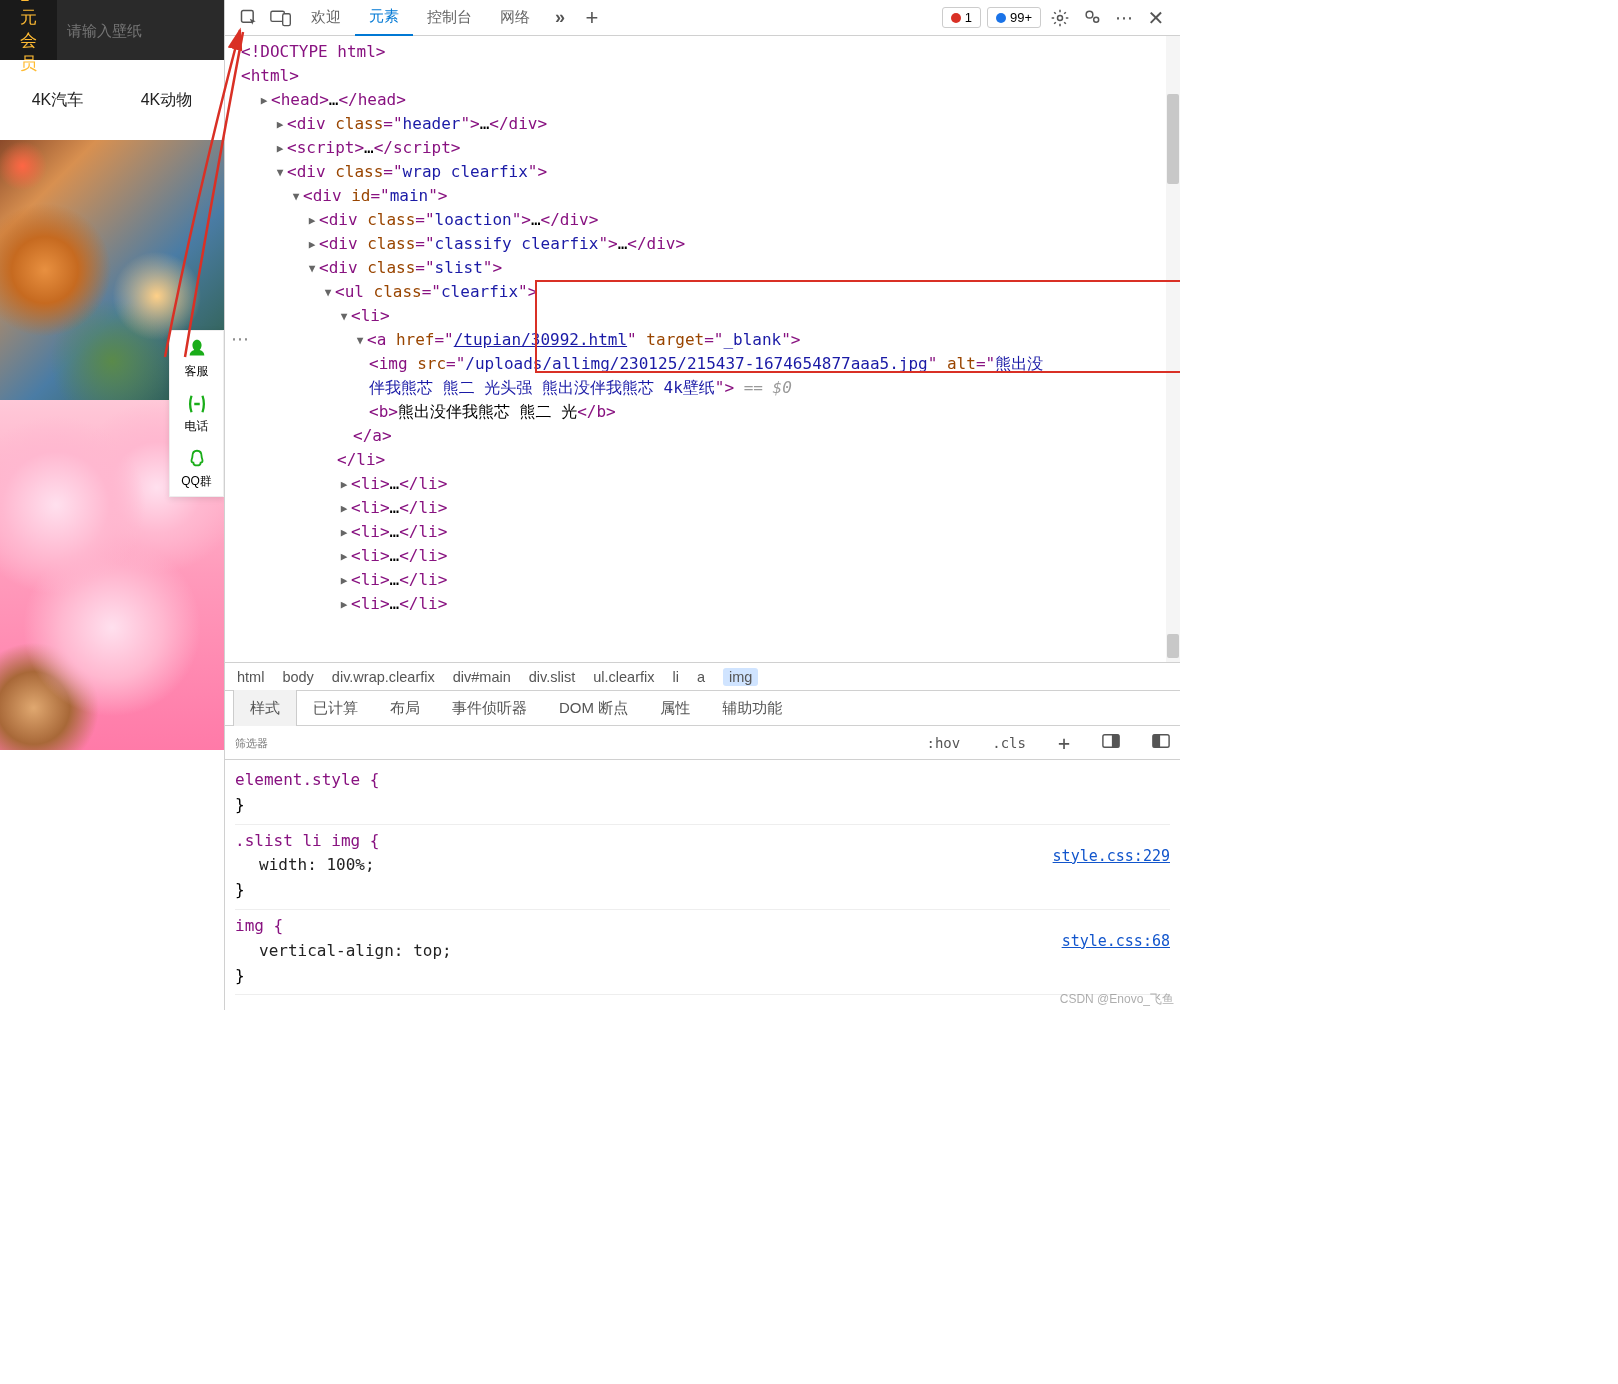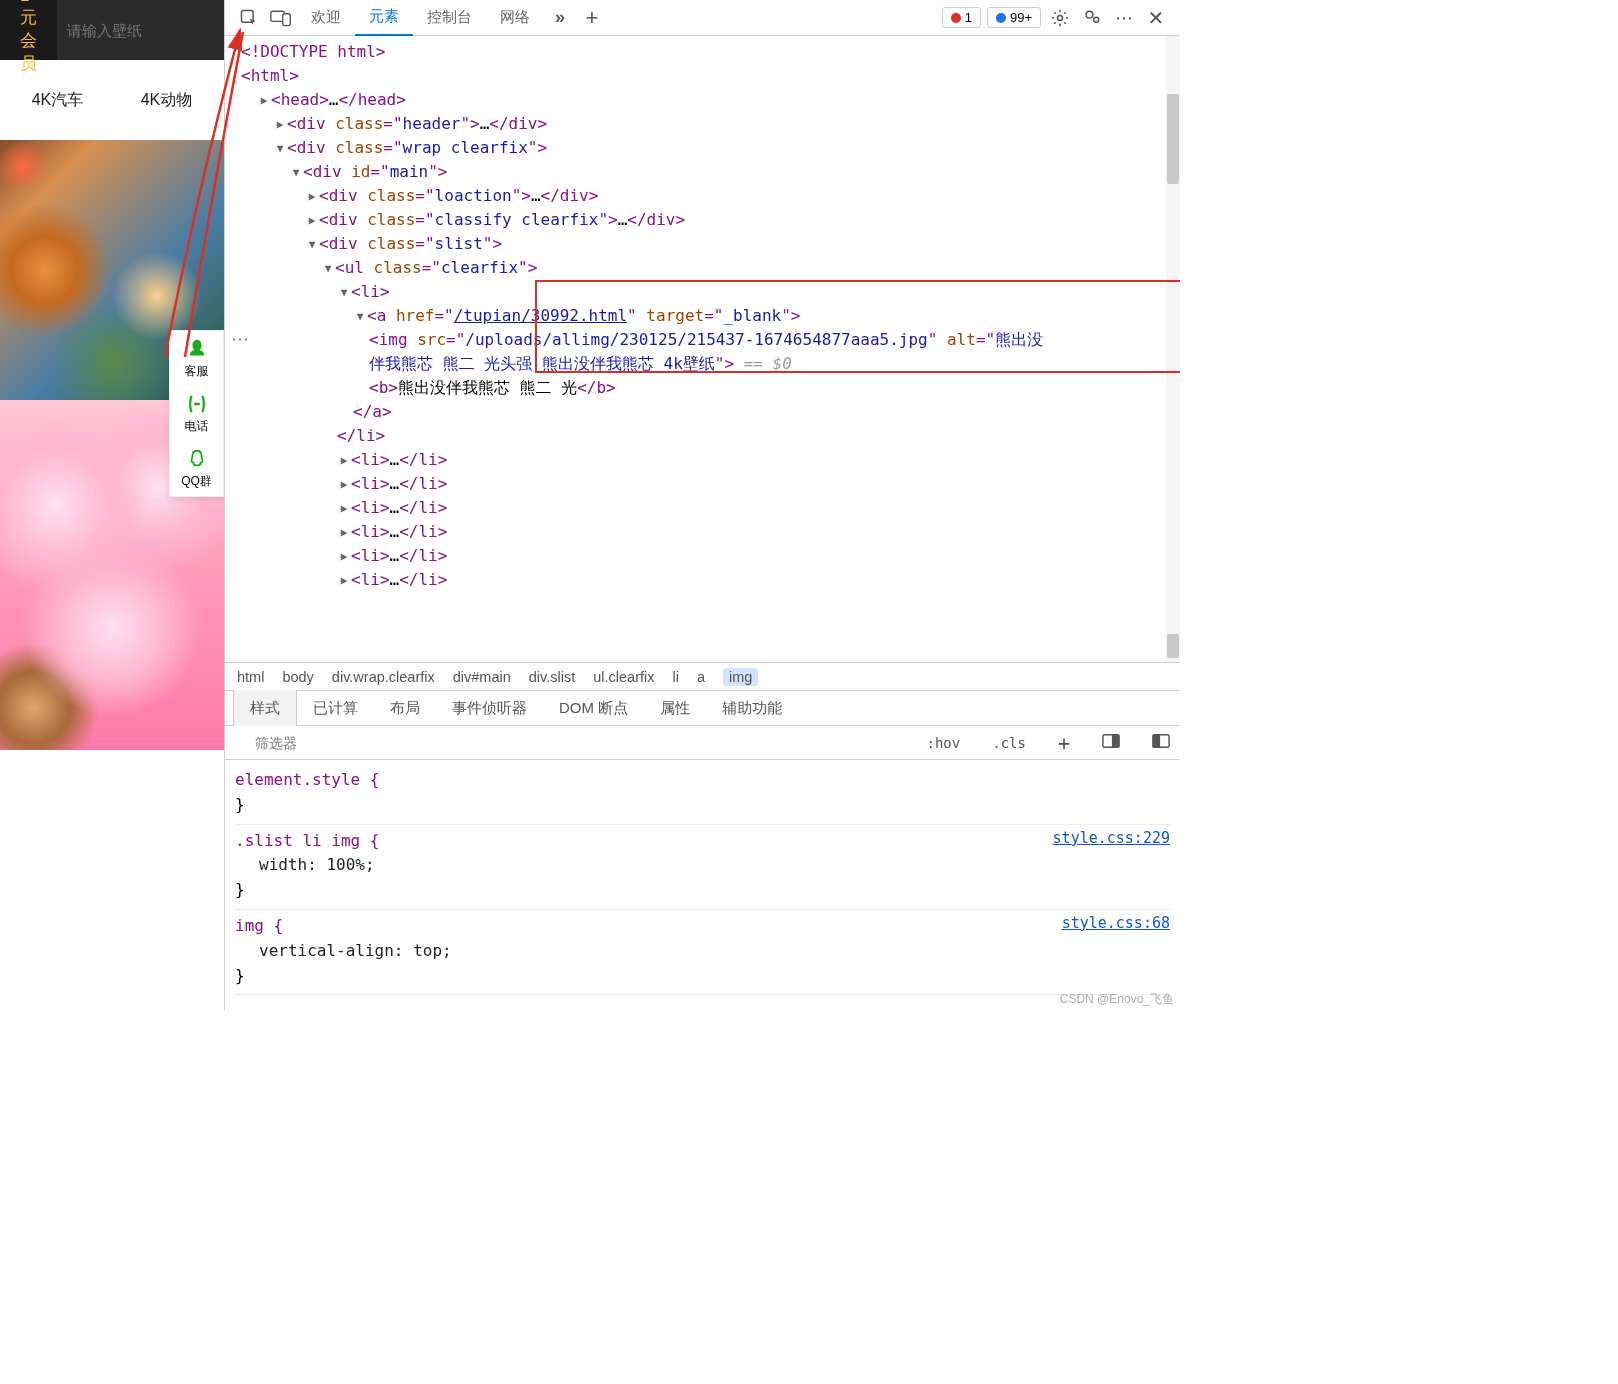--- a/index.html
+++ b/index.html
@@ -76,28 +76,28 @@
 
 .crumb { height: 28px; border-top: 1px solid #d0d0d0; display: flex; align-items: center; padding: 0 12px; gap: 18px; font-size: 14.5px; color: #555; }
 .crumb span { cursor: pointer; }
 .crumb .sel { background: #d0e4ff; padding: 1px 6px; border-radius: 3px; }
 
 
 .styles-tabs { height: 36px; border-top: 1px solid #d0d0d0; border-bottom: 1px solid #d0d0d0; display: flex; align-items: center; padding: 0 8px; }
 .s-tab { padding: 0 16px; height: 36px; display: flex; align-items: center; font-size: 15px; color: #555; cursor: pointer; }
 .s-tab.active { background: #f2f2f2; border-left:1px solid #ccc; border-right:1px solid #ccc; }
 .filter-row { height: 34px; border-bottom: 1px solid #d0d0d0; display: flex; align-items: center; padding: 0 10px; font-size: 14px; color: #888; }
-.filter-row input { border:none; flex:1; font-size:14px; outline:none;margin-left:20px; }
+.filter-row input { border:none; flex:1; font-size:11px; outline:none; }
 .filter-btns { display: flex; gap: 32px; align-items: center; color: #555; font-family: Consolas, monospace; }
 .filter-btns span { cursor: pointer; }
 .css-panel { flex: 0 0 auto; font-family: Consolas, monospace; font-size: 16px; padding: 6px 10px; line-height: 1.55; overflow: auto; height: 250px; }
 .css-rule { border-bottom: 1px solid #eee; padding: 2px 0 6px; margin-bottom: 2px; position: relative; }
 .css-sel { color: #881280; }
 .css-prop { color: #222; padding-left: 24px; }
-.css-link { position: absolute; right: 0; top: 0; color: #1155cc; text-decoration: underline; font-size: 15px; cursor: pointer; }
+.css-link { position: absolute; right: 0; top: 18px; color: #1155cc; text-decoration: underline; font-size: 15px; cursor: pointer; }
 
 .watermark { position: absolute; right: 6px; bottom: 2px; font-size: 12px; color: rgba(120,120,120,.6); font-family: Arial; }
 
 
 .red-arrow { position: absolute; top: 22px; left: 155px; width: 170px; height: 340px; pointer-events: none; z-index: 50; }
 </style>
 </head>
 <body>
 
 <div class="root">
@@ -193,20 +193,21 @@
       <div class="dom-scrollbar">
           <div class="dom-scrollthumb"></div>
           <div class="dom-scrollthumb2"></div>
         </div>
       <div class="three-dots">⋯</div>
 
       <div class="dom-line ind0"><span class="tag">&lt;!DOCTYPE html&gt;</span></div>
       <div class="dom-line ind0"><span class="punct">&lt;</span><span class="tag">html</span><span class="punct">&gt;</span></div>
       <div class="dom-line ind1"><span class="arrow closed"></span><span class="punct">&lt;</span><span class="tag">head</span><span class="punct">&gt;</span><span class="txt">…</span><span class="punct">&lt;/</span><span class="tag">head</span><span class="punct">&gt;</span></div>
       <div class="dom-line ind2"><span class="arrow closed"></span><span class="punct">&lt;</span><span class="tag">div </span><span class="attr-n">class</span><span class="punct">="</span><span class="attr-v">header</span><span class="punct">"&gt;</span><span class="txt">…</span><span class="punct">&lt;/</span><span class="tag">div</span><span class="punct">&gt;</span></div>
+      <div class="dom-line ind2"><span class="arrow closed"></span><span class="punct">&lt;</span><span class="tag">script</span><span class="punct">&gt;</span><span class="txt">…</span><span class="punct">&lt;/</span><span class="tag">script</span><span class="punct">&gt;</span></div>
       <div class="dom-line ind2"><span class="arrow open"></span><span class="punct">&lt;</span><span class="tag">div </span><span class="attr-n">class</span><span class="punct">="</span><span class="attr-v">wrap clearfix</span><span class="punct">"&gt;</span></div>
       <div class="dom-line ind3"><span class="arrow open"></span><span class="punct">&lt;</span><span class="tag">div </span><span class="attr-n">id</span><span class="punct">="</span><span class="attr-v">main</span><span class="punct">"&gt;</span></div>
       <div class="dom-line ind4"><span class="arrow closed"></span><span class="punct">&lt;</span><span class="tag">div </span><span class="attr-n">class</span><span class="punct">="</span><span class="attr-v">loaction</span><span class="punct">"&gt;</span><span class="txt">…</span><span class="punct">&lt;/</span><span class="tag">div</span><span class="punct">&gt;</span></div>
       <div class="dom-line ind4"><span class="arrow closed"></span><span class="punct">&lt;</span><span class="tag">div </span><span class="attr-n">class</span><span class="punct">="</span><span class="attr-v">classify clearfix</span><span class="punct">"&gt;</span><span class="txt">…</span><span class="punct">&lt;/</span><span class="tag">div</span><span class="punct">&gt;</span></div>
       <div class="dom-line ind4"><span class="arrow open"></span><span class="punct">&lt;</span><span class="tag">div </span><span class="attr-n">class</span><span class="punct">="</span><span class="attr-v">slist</span><span class="punct">"&gt;</span></div>
       <div class="dom-line ind5"><span class="arrow open"></span><span class="punct">&lt;</span><span class="tag">ul </span><span class="attr-n">class</span><span class="punct">="</span><span class="attr-v">clearfix</span><span class="punct">"&gt;</span></div>
 
       <div class="highlight-box hb1"></div>
 
       <div class="dom-line ind6"><span class="arrow open"></span><span class="punct">&lt;</span><span class="tag">li</span><span class="punct">&gt;</span></div>

